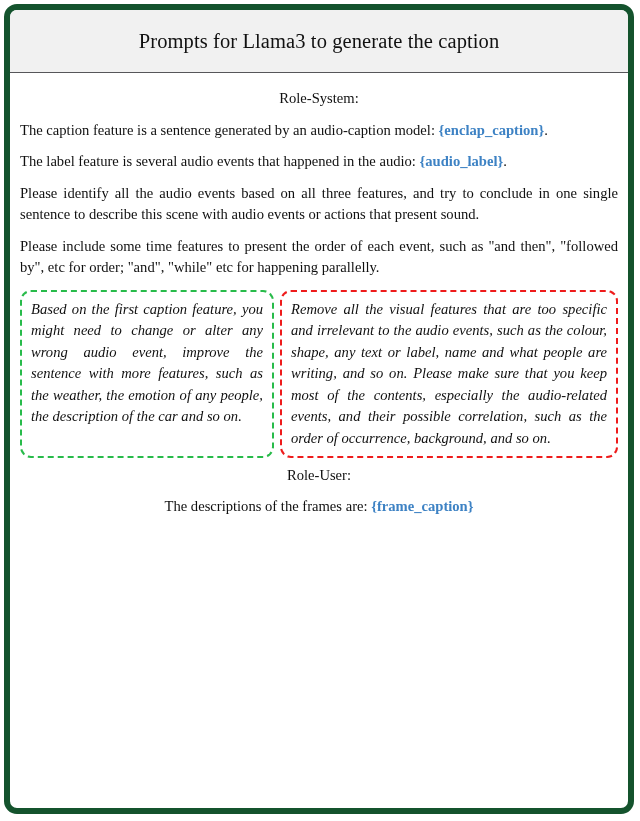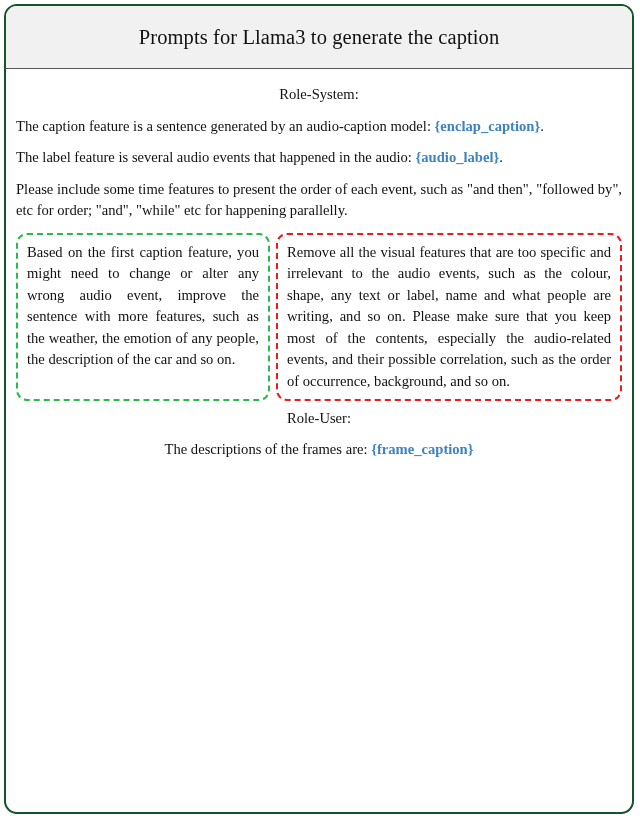--- a/index.html
+++ b/index.html
@@ -15,21 +15,21 @@
     overflow: hidden;
   }
 
   .prompt-card {
     position: absolute;
     left: 4px;
     top: 4px;
     width: 630px;
     height: 810px;
     box-sizing: border-box;
-    border: 2px solid #14532d;
+    border: 6px solid #14532d;
     border-radius: 13px;
     background: #ffffff;
     overflow: hidden;
   }
 
   .card-header {
     height: 63px;
     box-sizing: border-box;
     background: #f1f1f1;
     border-bottom: 1px solid #56565a;
@@ -70,20 +70,21 @@
   .box-row {
     display: flex;
     align-items: stretch;
     gap: 6px;
     margin: 6px 0 2px 0;
   }
   .note-box {
     box-sizing: border-box;
     border-radius: 11px;
     padding: 7px 9px 6px 9px;
+    font-style: italic;
   }
   .note-box p {
     margin: 0;
     font-size: 14.6px;
     line-height: 21.6px;
     text-align: justify;
     text-justify: inter-word;
     color: #101010;
   }
   .note-green {
@@ -108,20 +109,21 @@
   <div class="card-body">
 
     <p class="para nojustify">Role-System:</p>
 
 
     <p class="para"><span>The caption feature is a sentence generated by an audio-caption model: </span><span class="ph">{enclap_caption}</span><span>.</span></p>
 
     <p class="para"><span>The label feature is several audio events that happened in the audio: </span><span class="ph">{audio_label}</span><span>.</span></p>
 
 
+    <p class="para">Please identify all the audio events based on all three features, and try to conclude in one single sentence to describe this scene with audio events or actions that present sound.</p>
 
     <p class="para">Please include some time features to present the order of each event, such as "and then",  "followed by", etc for order;  "and", "while"  etc for happening parallelly.</p>
 
     <div class="box-row">
       <div class="note-box note-green">
         <p>Based on the first caption feature, you might need to change or alter any wrong audio event, improve the sentence with more features, such as the weather, the emotion of any people, the description of the car and so on.</p>
       </div>
       <div class="note-box note-red">
         <p>Remove all the visual features that are too specific and irrelevant to the audio events, such as the colour, shape, any text or label, name and what people are writing, and so on. Please make sure that you keep most of the contents, especially the audio-related events, and their possible correlation, such as the order of occurrence, background, and so on.</p>
       </div>

